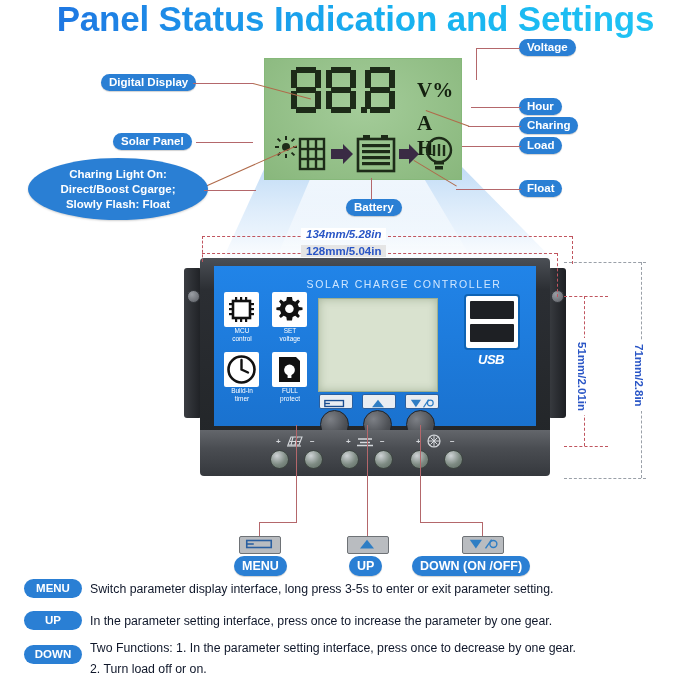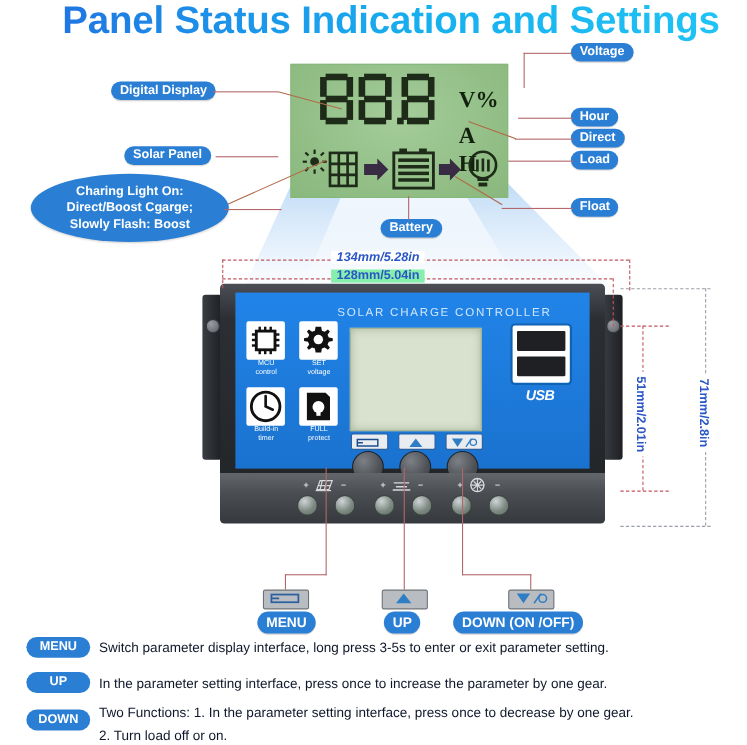--- a/index.html
+++ b/index.html
@@ -218,50 +218,50 @@
   <div class="lead h" style="left:177px;top:83px;width:60px;"></div>
   <div class="leaddiag" style="left:237px;top:83px;width:60px;transform:rotate(15deg);"></div>
 
   <div class="pill" style="left:97px;top:133px;">Solar Panel</div>
   <div class="lead h" style="left:180px;top:142px;width:57px;"></div>
   <div class="leaddiag" style="left:180px;top:190px;width:110px;transform:rotate(-24deg);"></div>
 
   <div class="ellipse" style="left:12px;top:158px;width:180px;height:62px;">
     <span>Charing Light On:</span>
     <span>Direct/Boost Cgarge;</span>
-    <span>Slowly Flash: Boost</span>
+    <span>Slowly Flash: Float</span>
   </div>
   <div class="lead h" style="left:188px;top:190px;width:52px;"></div>
 
   <div class="pill" style="left:330px;top:199px;">Battery</div>
   <div class="lead v" style="left:355px;top:178px;height:22px;"></div>
 
   <div class="pill" style="left:503px;top:39px;">Voltage</div>
   <div class="lead h" style="left:460px;top:48px;width:44px;"></div>
   <div class="lead v" style="left:460px;top:48px;height:32px;"></div>
 
   <div class="pill" style="left:503px;top:98px;">Hour</div>
   <div class="lead h" style="left:455px;top:107px;width:50px;"></div>
 
-  <div class="pill" style="left:503px;top:117px;">Direct</div>
+  <div class="pill" style="left:503px;top:117px;">Charing</div>
   <div class="lead h" style="left:452px;top:126px;width:53px;"></div>
   <div class="leaddiag" style="left:410px;top:110px;width:46px;transform:rotate(20deg);"></div>
 
   <div class="pill" style="left:503px;top:137px;">Load</div>
   <div class="lead h" style="left:446px;top:146px;width:59px;"></div>
 
   <div class="pill" style="left:503px;top:180px;">Float</div>
   <div class="lead h" style="left:440px;top:189px;width:65px;"></div>
   <div class="leaddiag" style="left:398px;top:160px;width:50px;transform:rotate(31deg);"></div>
 
   <div class="dimline h" style="left:186px;top:236px;width:370px;"></div>
   <div class="dim" style="left:285px;top:228px;background:#fff;padding:0 5px;font-style:italic;">134mm/5.28in</div>
 
   <div class="dimline h" style="left:186px;top:253px;width:355px;"></div>
-  <div class="dim" style="left:285px;top:245px;background:#86efac;padding:0 5px;">128mm/5.04in</div>
+  <div class="dim" style="left:285px;top:245px;background:#e5e5e5;padding:0 5px;">128mm/5.04in</div>
 
   <div id="device">
 
     <div class="sidebar" style="left:0px;top:10px;height:150px;"></div>
     <div class="screw" style="left:3px;top:32px;"></div>
 
     <div class="sidebar" style="left:364px;top:10px;height:150px;"></div>
     <div class="screw" style="left:367px;top:32px;"></div>
 
     <div class="shell"></div>

